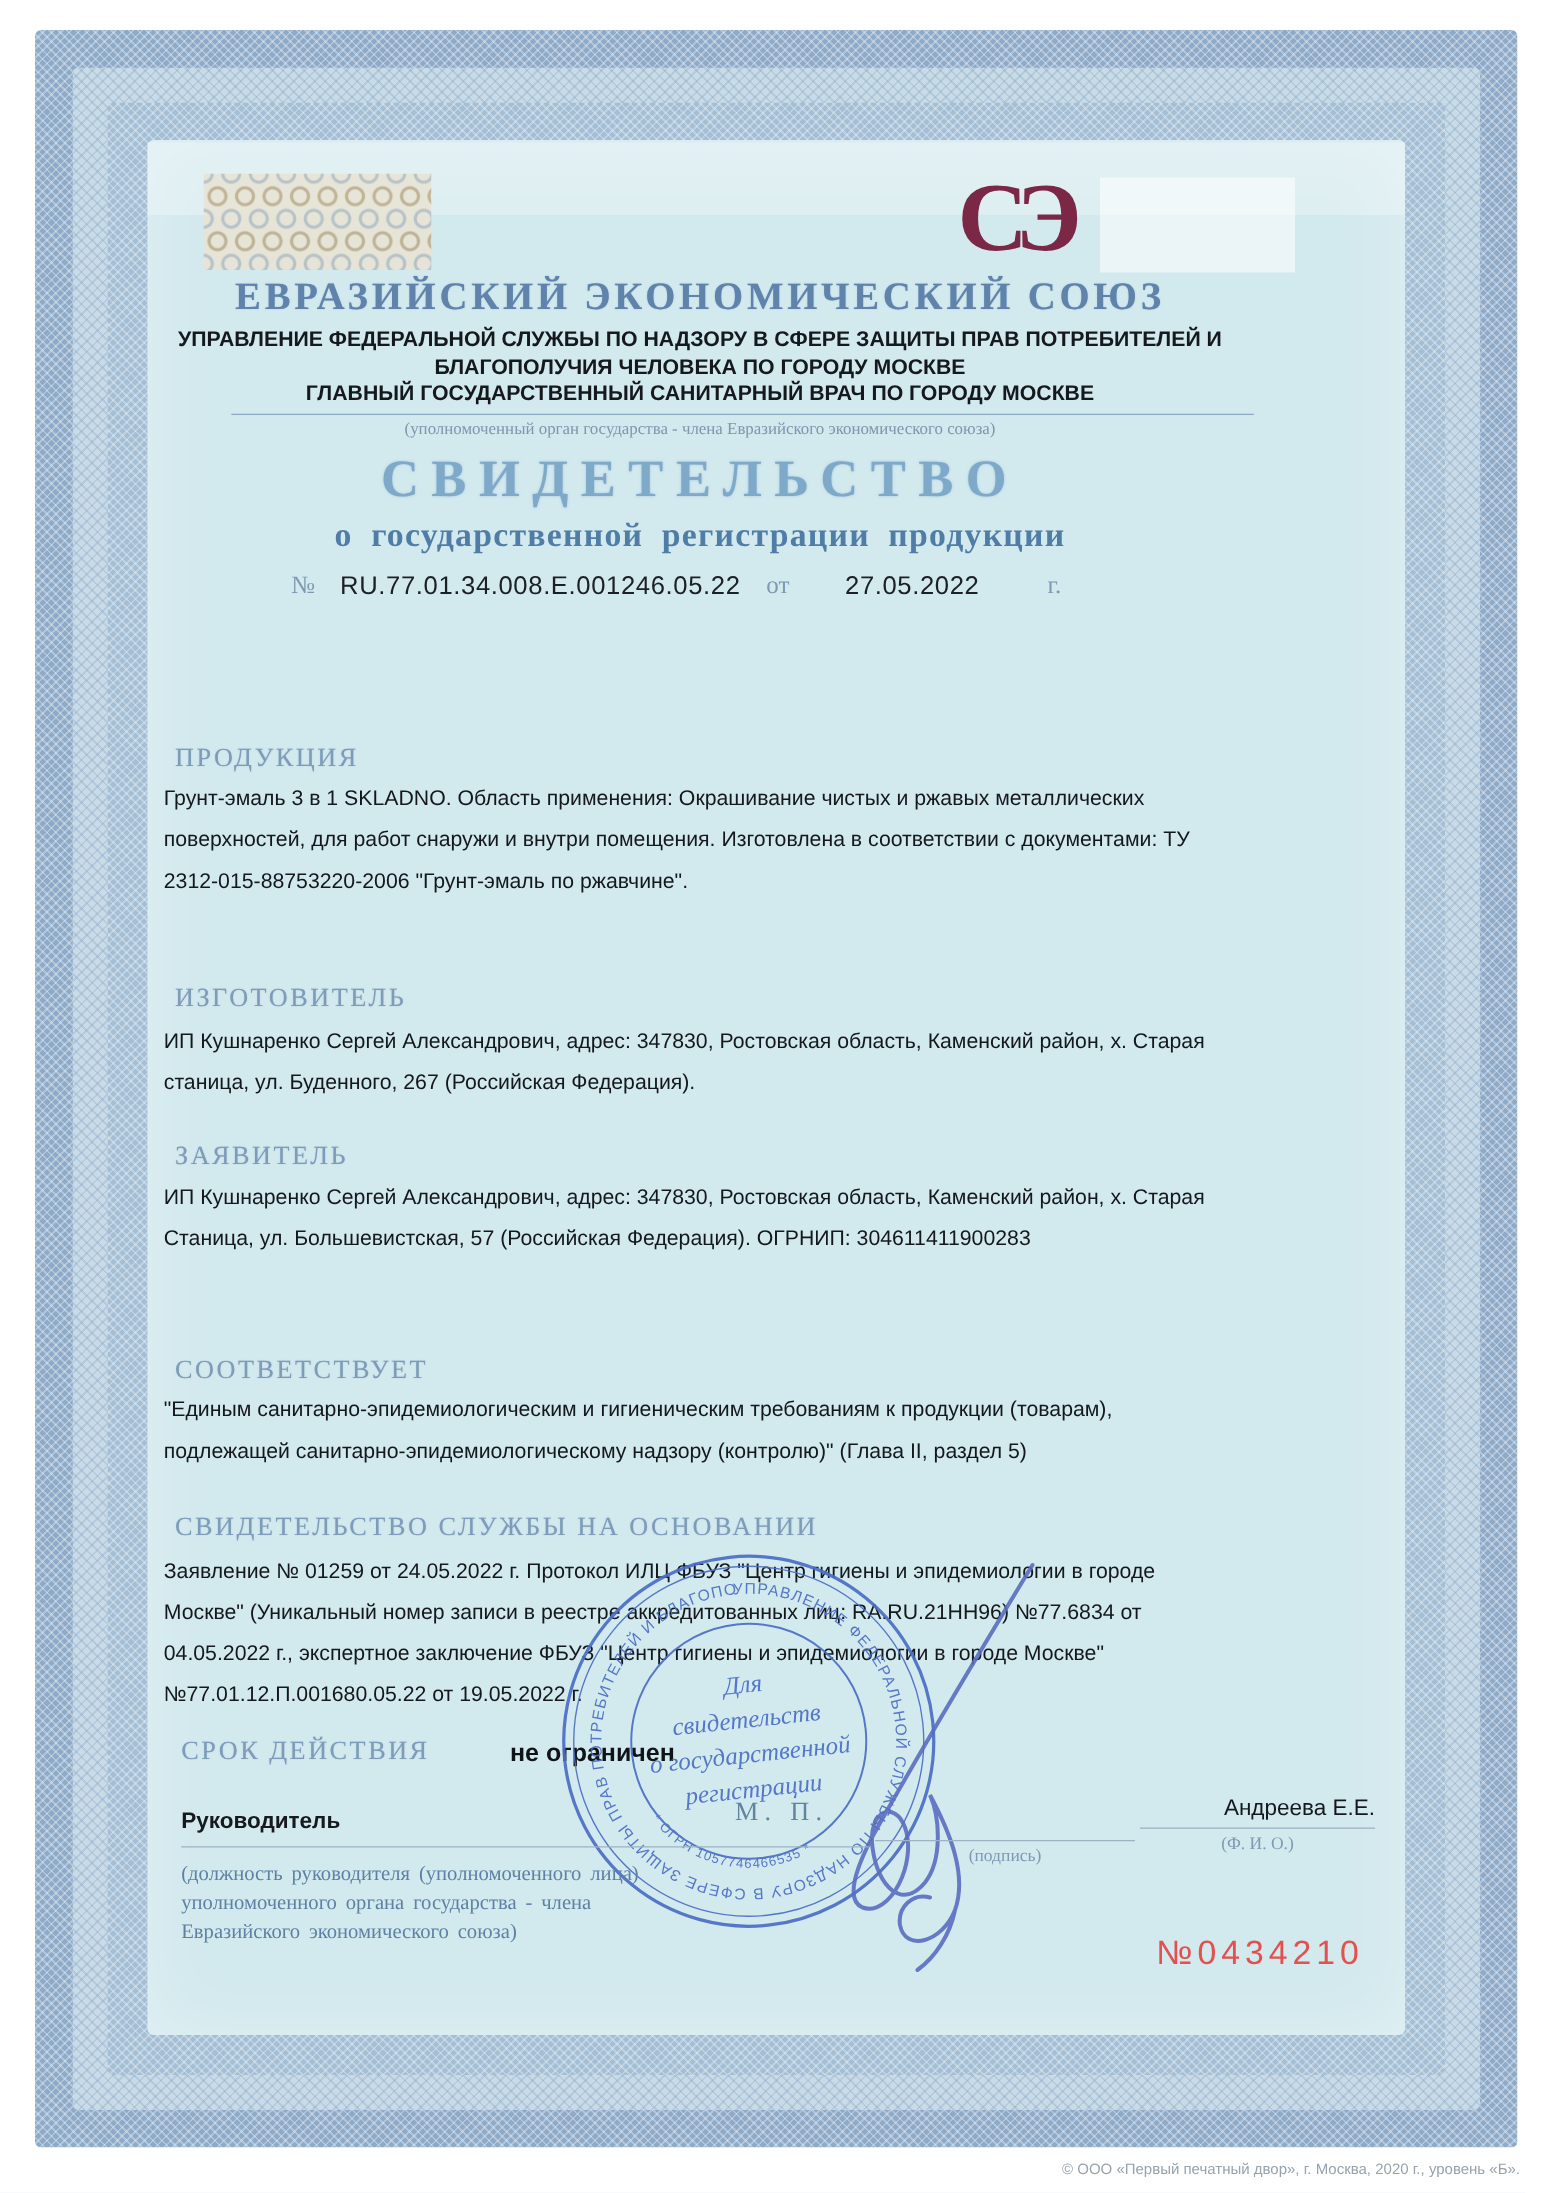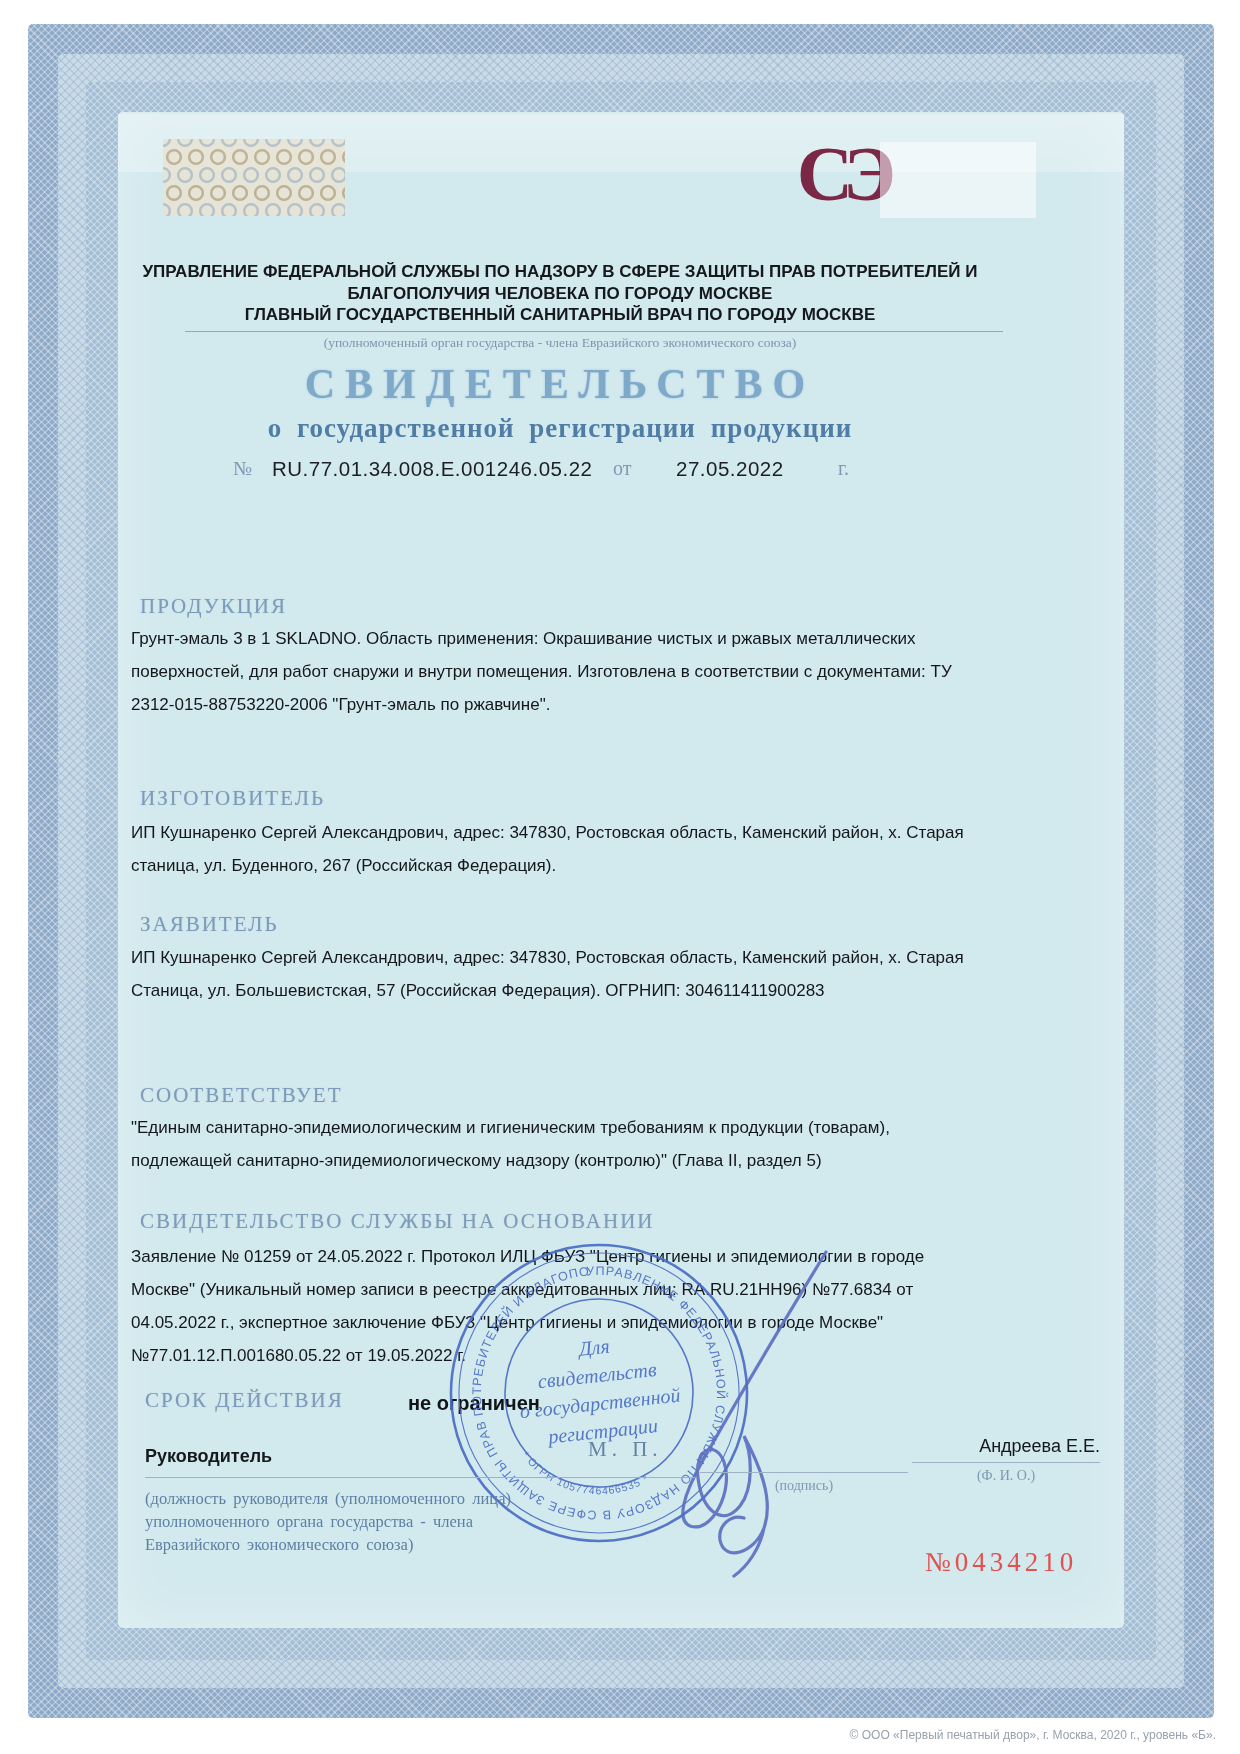--- a/index.html
+++ b/index.html
@@ -27,21 +27,21 @@
 
   
   .watermark{position:absolute;left:163px;top:139px;width:182px;height:77px;opacity:.85;
     background-color:#e9e4d4;
     background-image:
       radial-gradient(circle at 50% 50%, transparent 5px, rgba(150,120,70,.55) 6px 7.5px, transparent 8.5px),
       radial-gradient(circle at 50% 50%, transparent 5px, rgba(110,140,170,.45) 6px 7.5px, transparent 8.5px);
     background-size:22px 36px,22px 36px;background-position:0 0,11px 18px;}
   .se-logo{position:absolute;left:766px;top:128px;width:120px;height:92px;
     font-family:"Liberation Serif",serif;font-weight:bold;font-size:78px;line-height:92px;
-    color:#7b2746;letter-spacing:-10px;text-align:right;}
+    color:#7b2746;letter-spacing:-10px;text-align:left;}
   .whitebox{position:absolute;left:880px;top:142px;width:156px;height:76px;
     background:rgba(255,255,255,.55);}
 
   
   .hcol{position:absolute;left:125px;width:870px;text-align:center;}
   .union-title{top:219px;font-family:"Liberation Serif",serif;font-weight:bold;font-size:31px;
     color:#5f83ab;letter-spacing:3px;text-shadow:0 0 1px rgba(95,131,171,.5);}
   .authority{top:261px;font-size:17px;font-weight:600;color:#15181c;line-height:21.5px;}
   .hrule{position:absolute;left:185px;top:331px;width:818px;height:1px;background:#8ea9c2;}
   .authority-note{top:335px;font-family:"Liberation Serif",serif;font-size:13.5px;color:#7e96ae;}
@@ -69,39 +69,40 @@
     font-size:16.5px;color:#5d80a4;line-height:23px;word-spacing:3px;}
   .caption{position:absolute;font-family:"Liberation Serif",serif;font-size:14px;color:#7e99b4;text-align:center;}
   .fio{position:absolute;left:915px;top:1436px;width:185px;text-align:right;font-size:18px;color:#15181c;}
   .mp{position:absolute;left:588px;top:1437px;font-family:"Liberation Serif",serif;font-size:21px;
     color:#4f7396;letter-spacing:5px;opacity:.85;}
 
   .stamp{position:absolute;left:438px;top:1232px;width:322px;height:322px;
     transform:rotate(-6deg);opacity:.92;}
   .signature{position:absolute;left:618px;top:1238px;width:230px;height:340px;}
 
-  .serial{position:absolute;left:925px;top:1547px;font-family:Liberation Serif, serif;
+  .serial{position:absolute;left:925px;top:1547px;font-family:Liberation Sans, sans-serif;
     font-size:27px;color:#e4504e;letter-spacing:4px;}
   .print-footer{position:absolute;right:24px;top:1728px;font-size:12px;color:#97a2ac;}
 </style>
 </head>
 <body>
 
 <div class="page">
 
   <div class="band band-a"></div>
   <div class="band band-b"></div>
   <div class="band band-c"></div>
   <div class="band content-bg"></div>
   <div class="top-light"></div>
 
   <div class="watermark"></div>
   <div class="se-logo">СЭ</div>
   <div class="whitebox"></div>
 
+  <div class="hcol union-title">ЕВРАЗИЙСКИЙ ЭКОНОМИЧЕСКИЙ СОЮЗ</div>
   <div class="hcol authority">
     <div>УПРАВЛЕНИЕ ФЕДЕРАЛЬНОЙ СЛУЖБЫ ПО НАДЗОРУ В СФЕРЕ ЗАЩИТЫ ПРАВ ПОТРЕБИТЕЛЕЙ И</div>
     <div>БЛАГОПОЛУЧИЯ ЧЕЛОВЕКА ПО ГОРОДУ МОСКВЕ</div>
     <div>ГЛАВНЫЙ ГОСУДАРСТВЕННЫЙ САНИТАРНЫЙ ВРАЧ ПО ГОРОДУ МОСКВЕ</div>
   </div>
   <div class="hrule"></div>
   <div class="hcol authority-note">(уполномоченный орган государства - члена Евразийского экономического союза)</div>
 
   <div class="hcol cert-subtitle">о государственной регистрации продукции</div>
   <div class="hcol cert-title">СВИДЕТЕЛЬСТВО</div>

